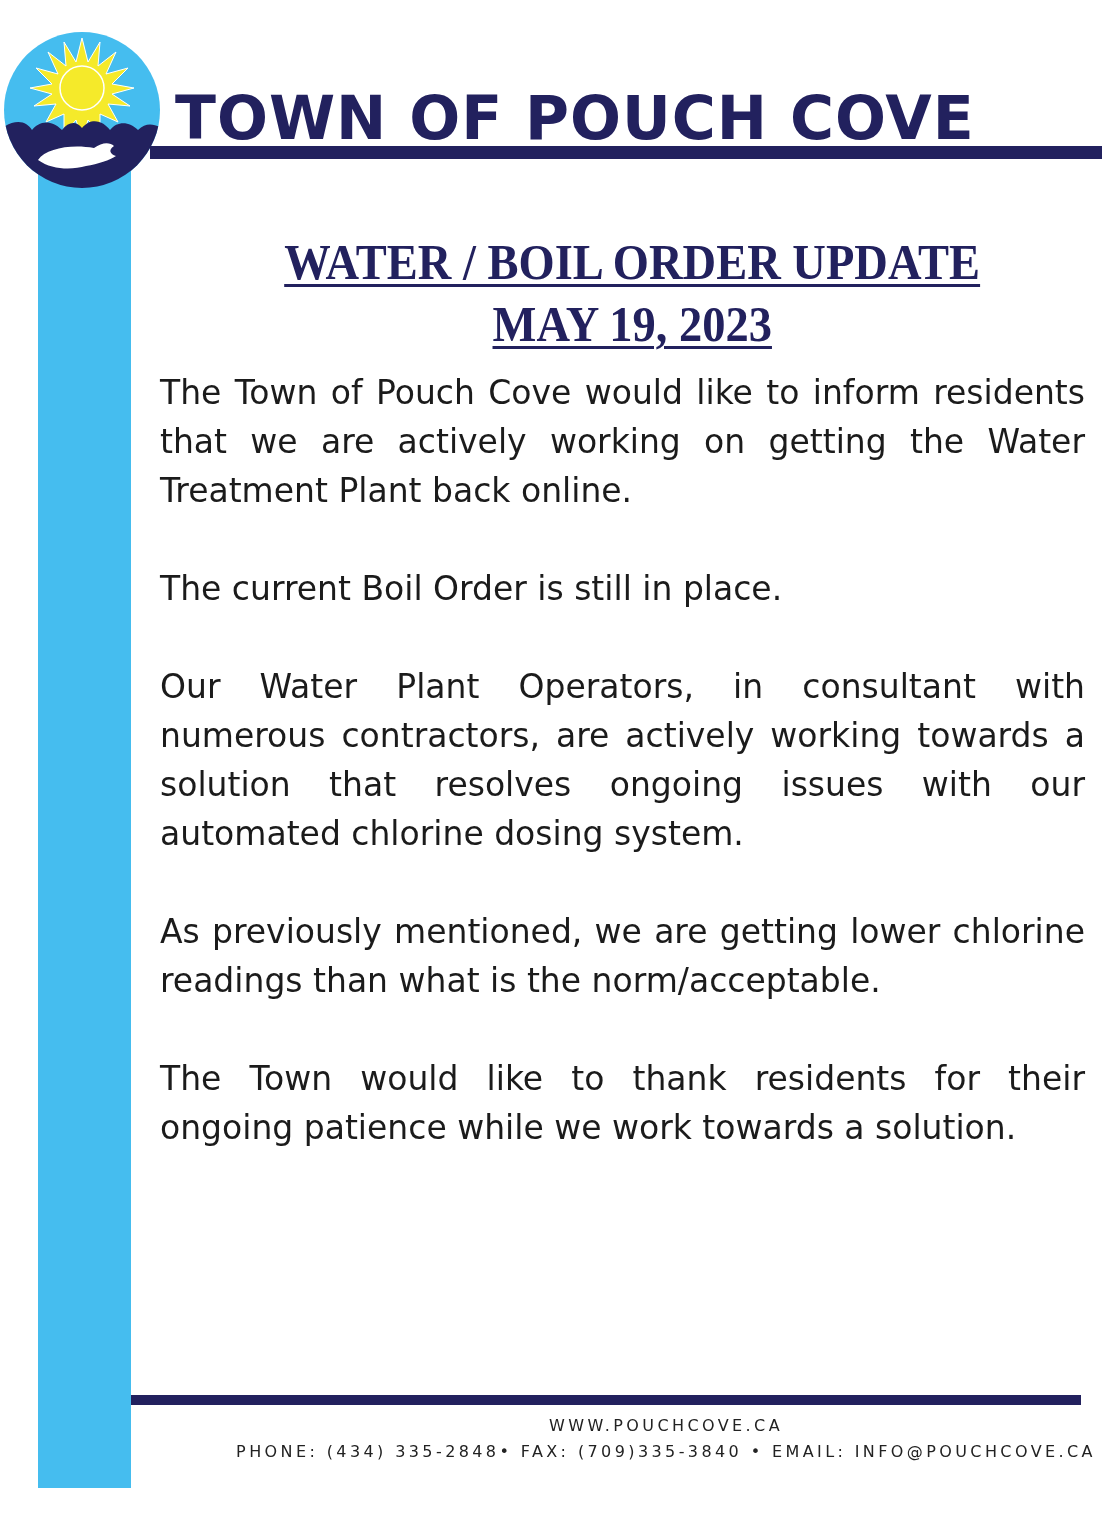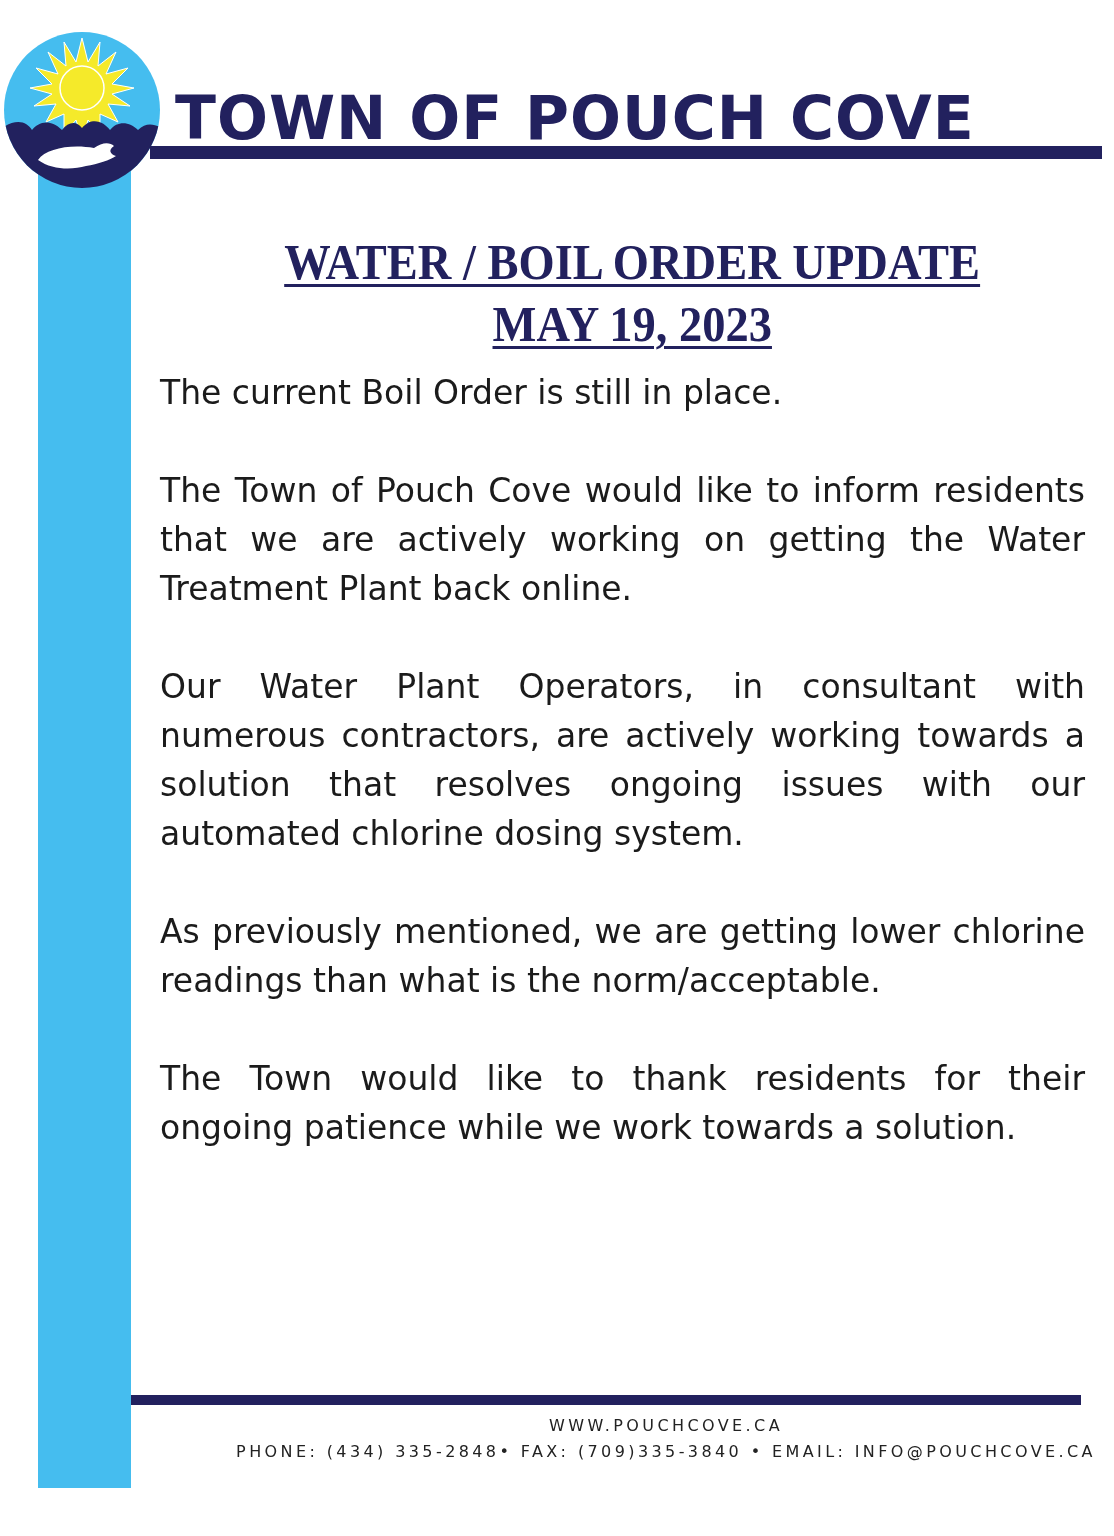--- a/index.html
+++ b/index.html
@@ -42,22 +42,22 @@
 
 <div class="title">TOWN OF POUCH COVE</div>
 <div class="title-rule"></div>
 
 <div class="headline">
   <span>WATER / BOIL ORDER UPDATE</span><br>
   <span>MAY 19, 2023</span>
 </div>
 
 <div class="body">
+  <p>The Town of Pouch Cove would like to inform residents that we are actively working on getting the Water Treatment Plant back online.</p>
   <p>The current Boil Order is still in place.</p>
-  <p>The Town of Pouch Cove would like to inform residents that we are actively working on getting the Water Treatment Plant back online.</p>
   <p>Our Water Plant Operators, in consultant with numerous contractors, are actively working towards a solution that resolves ongoing issues with our automated chlorine dosing system.</p>
   <p>As previously mentioned, we are getting lower chlorine readings than what is the norm/acceptable.</p>
   <p class="last">The Town would like to thank residents for their ongoing patience while we work towards a solution.</p>
 </div>
 
 <div class="footer-rule"></div>
 <div class="footer">
   <div>WWW.POUCHCOVE.CA</div>
   <div>PHONE: (434) 335-2848• FAX: (709)335-3840 • EMAIL: INFO@POUCHCOVE.CA</div>
 </div>

